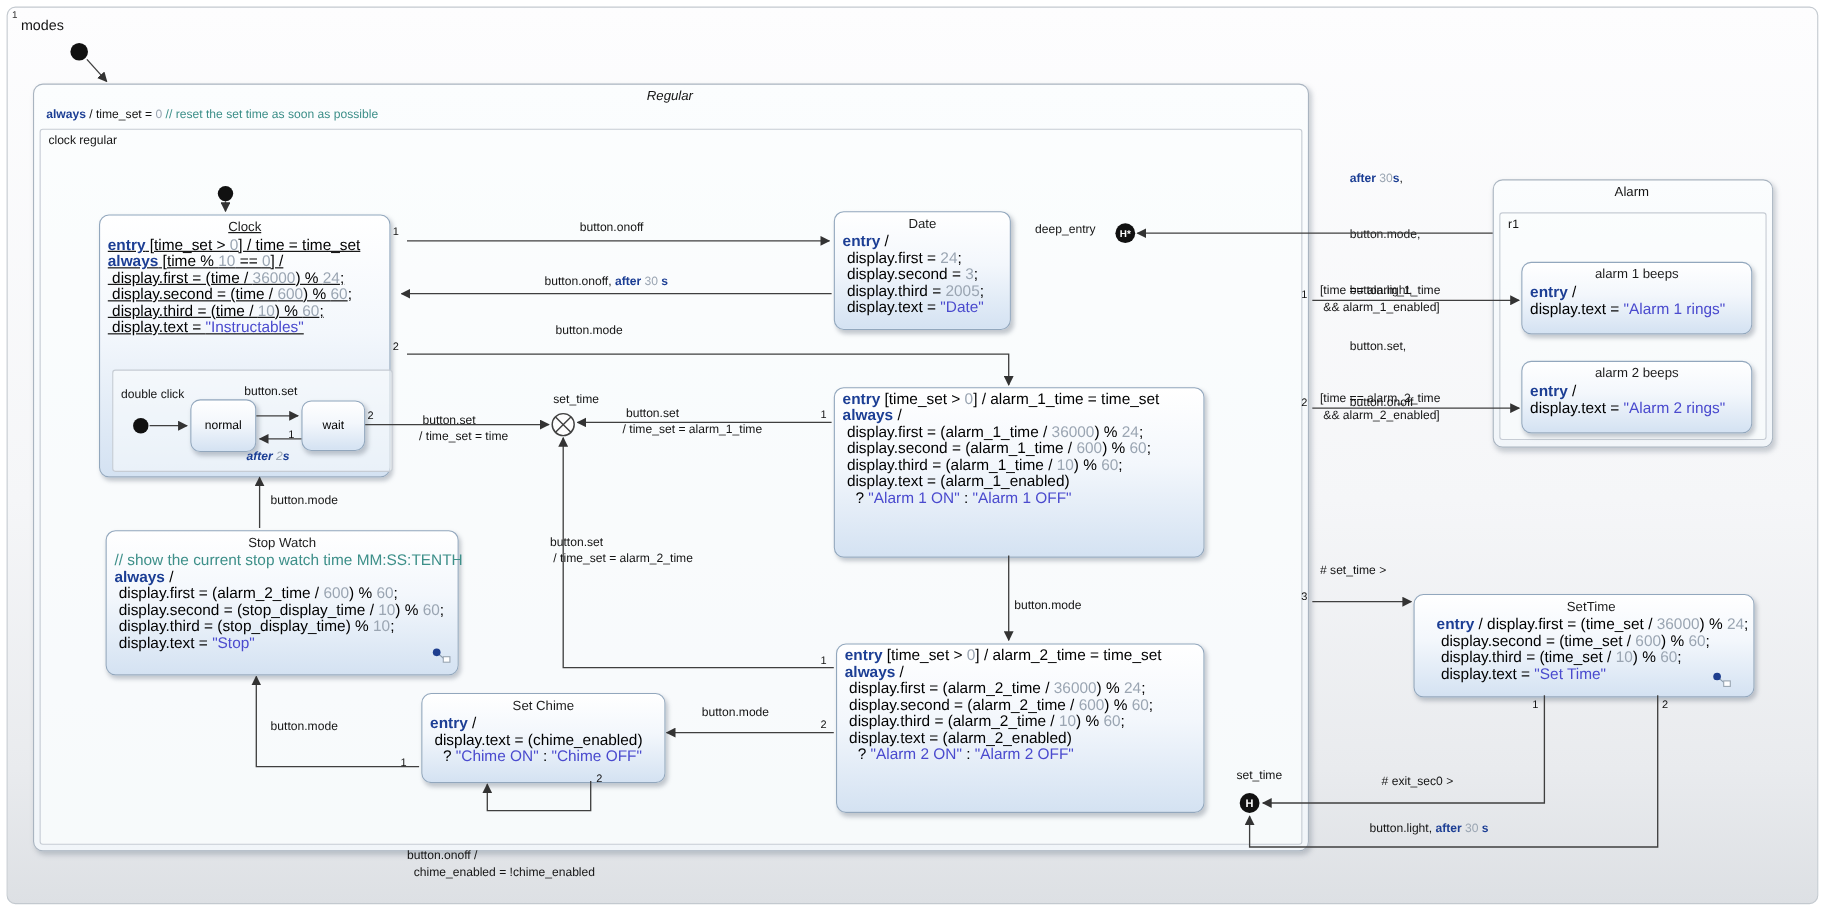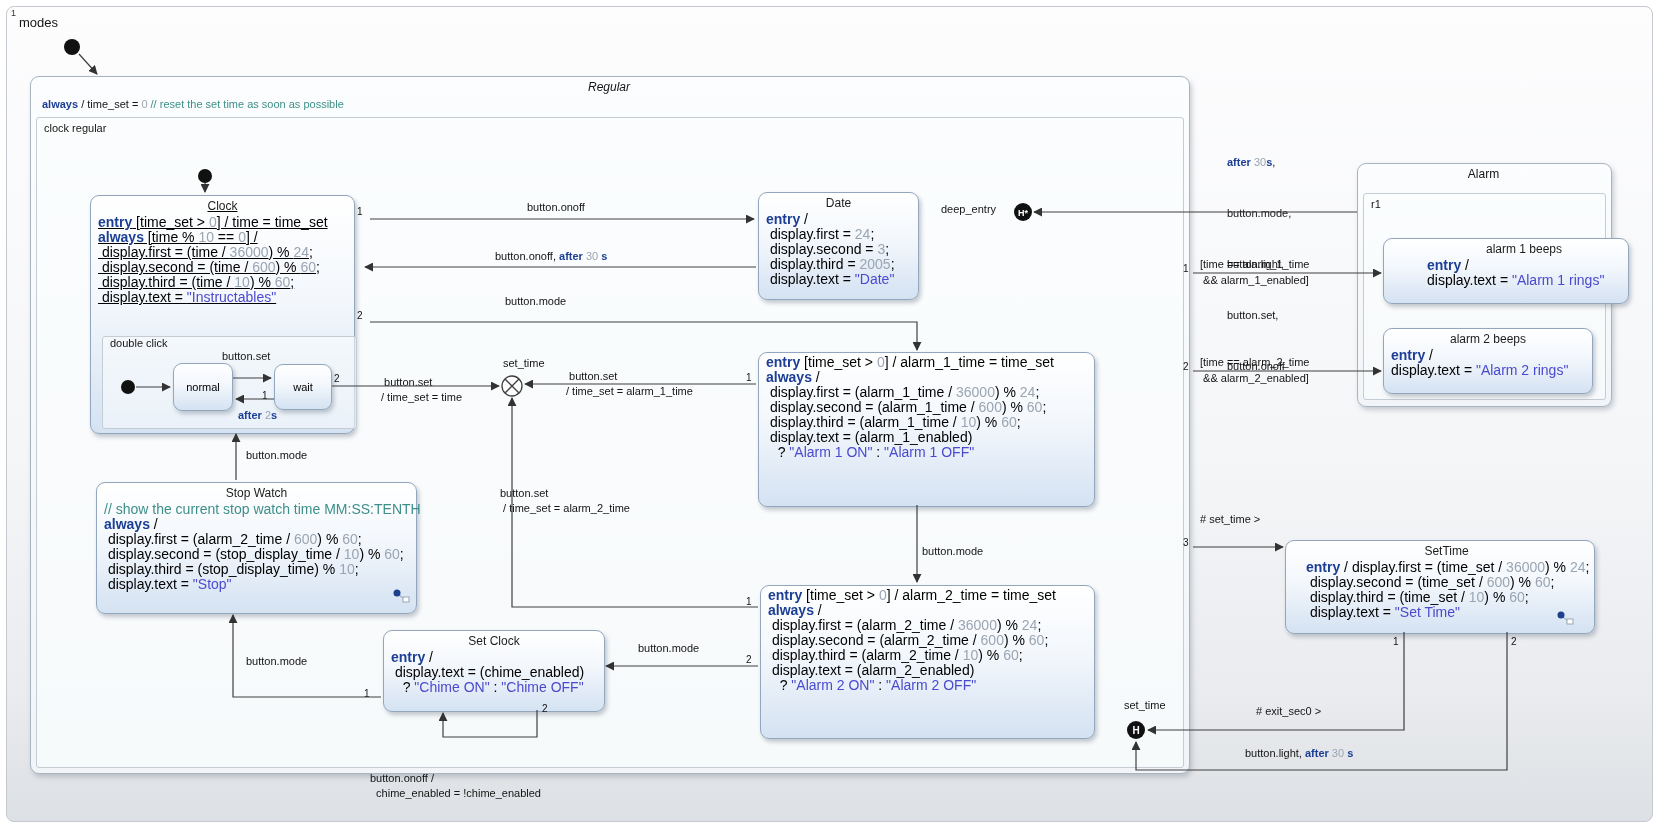--- a/index.html
+++ b/index.html
@@ -52,21 +52,21 @@
     <div><b class="kw">entry</b> [time_set &gt; <span class="nu">0</span>] / time = time_set</div>
       <div></div>
       <div><b class="kw">always</b> [time % <span class="nu">10</span> == <span class="nu">0</span>] /</div>
     <div> display.first = (time / <span class="nu">36000</span>) % <span class="nu">24</span>;</div>
       <div> display.second = (time / <span class="nu">600</span>) % <span class="nu">60</span>;</div>
       <div> display.third = (time / <span class="nu">10</span>) % <span class="nu">60</span>;</div>
     <div> display.text = <span class="st">"Instructables"</span></div>
   </div>
 </div>
 <div class="region" style="left:102px;top:336px;width:253px;height:91px;z-index:12;"></div>
-<div class="lbl" style="left:110px;top:336px;">double click</div>
+<div class="lbl" style="left:110px;top:352px;">double click</div>
 <div class="state small" style="left:173px;top:363px;width:58px;height:46px;z-index:14;">
     <span>normal</span>
   </div>
 <div class="state small" style="left:274px;top:364px;width:56px;height:44px;z-index:14;">
     <span>wait</span>
   </div>
 
 <div class="state" style="left:758px;top:192px;width:159px;height:106px;">
   <div class="stitle">Date</div>
   <div class="codes">
@@ -115,21 +115,21 @@
       <div> display.text = <span class="st">"Stop"</span></div>
   </div>
 </div>
 <svg class="subicon" style="left:392px;top:588px;" width="18" height="16">
   <line x1="6" y1="6" x2="13" y2="12" stroke="#8899aa" stroke-width="1"></line>
   <rect x="11" y="9" width="6" height="5" fill="#fff" stroke="#99a5b2"></rect>
   <circle cx="5" cy="5" r="3.5" fill="#1f3f8f"></circle>
 </svg>
 
 <div class="state" style="left:383px;top:630px;width:220px;height:80px;">
-  <div class="stitle">Set Clock</div>
+  <div class="stitle">Set Chime</div>
   <div class="codes">
     <div><b class="kw">entry</b> /</div>
       <div> display.text = (chime_enabled)</div>
       <div>   ? <span class="st">"Chime ON"</span> : <span class="st">"Chime OFF"</span></div>
   </div>
 </div>
 
 <div class="state" style="left:1285px;top:540px;width:295px;height:92px;z-index:10;padding-left:13px;">
   <div class="stitle">SetTime</div>
   <div class="codes">
@@ -138,40 +138,40 @@
       <div> display.third = (time_set / <span class="nu">10</span>) % <span class="nu">60</span>;</div>
     <div> display.text = <span class="st">"Set Time"</span></div>
   </div>
 </div>
 <svg class="subicon" style="left:1556px;top:610px;" width="18" height="16">
   <line x1="6" y1="6" x2="13" y2="12" stroke="#8899aa" stroke-width="1"></line>
   <rect x="11" y="9" width="6" height="5" fill="#fff" stroke="#99a5b2"></rect>
   <circle cx="5" cy="5" r="3.5" fill="#1f3f8f"></circle>
 </svg>
 
-<div class="state" style="left:1383px;top:238px;width:208px;height:64px;z-index:10;padding-left:36px;">
+<div class="state" style="left:1383px;top:238px;width:208px;height:64px;z-index:10;">
   <div class="stitle">alarm 1 beeps</div>
   <div class="codes">
     <div><b class="kw">entry</b> /</div>
       <div>display.text = <span class="st">"Alarm 1 rings"</span></div>
   </div>
 </div>
 <div class="state" style="left:1383px;top:328px;width:208px;height:64px;z-index:10;">
   <div class="stitle">alarm 2 beeps</div>
   <div class="codes">
     <div><b class="kw">entry</b> /</div>
       <div>display.text = <span class="st">"Alarm 2 rings"</span></div>
   </div>
 </div>
 
 <div class="lbl" style="left:527px;top:200px;">button.onoff</div>
 <div class="lbl hl" style="left:495px;top:249px;">button.onoff, <b class="kw">after</b> <span class="nu">30</span><b class="kw"> s</b></div>
 <div class="lbl" style="left:505px;top:294px;">button.mode</div>
 <div class="lbl" style="left:222px;top:349px;">button.set</div>
-<div class="lbl hl" style="left:238px;top:408px;"><b class="kw">after</b> <span class="nu">2</span><b class="kw">s</b></div>
+<div class="lbl hl" style="left:224px;top:408px;font-style:italic;"><b class="kw">after</b> <span class="nu">2</span><b class="kw">s</b></div>
 <div class="lbl" style="left:503px;top:356px;">set_time</div>
 <div class="lbl" style="left:381px;top:345px;">
   <div> button.set</div><div>/ time_set = time</div>
 </div>
 <div class="lbl" style="left:566px;top:339px;">
   <div> button.set</div><div>/ time_set = alarm_1_time</div>
 </div>
 <div class="lbl" style="left:500px;top:456px;">
   <div>button.set</div><div> / time_set = alarm_2_time</div>
 </div>

